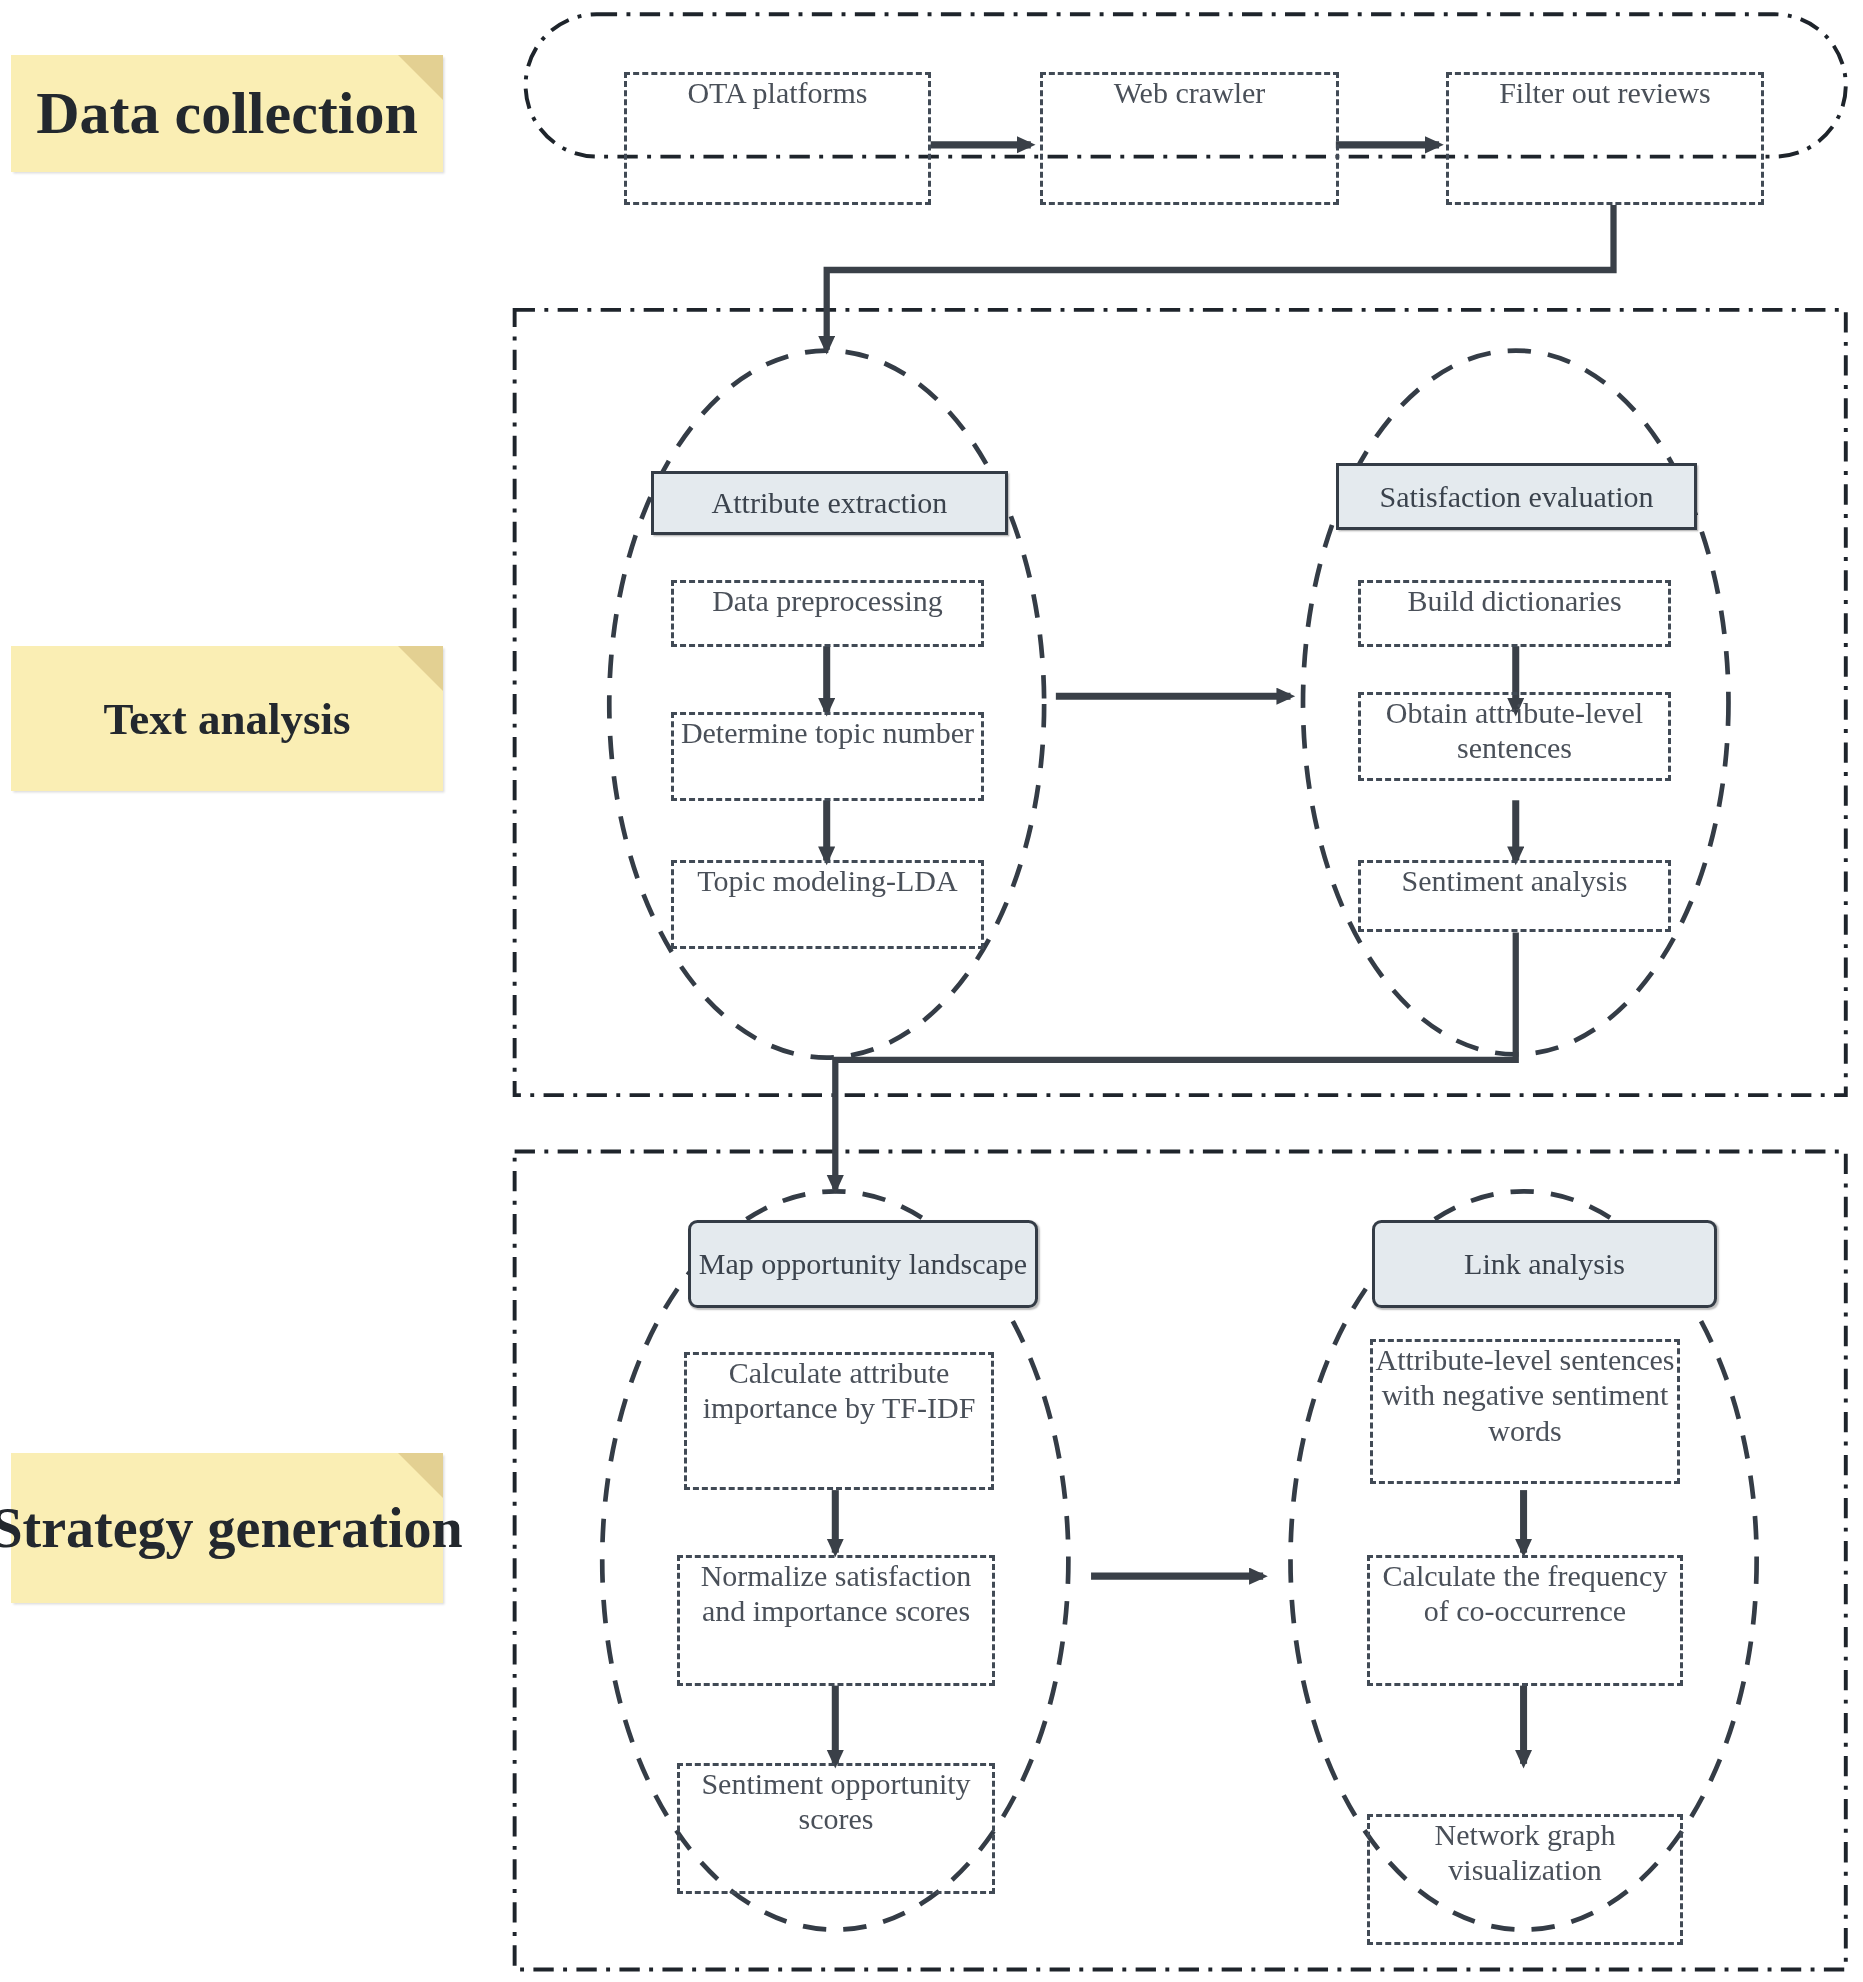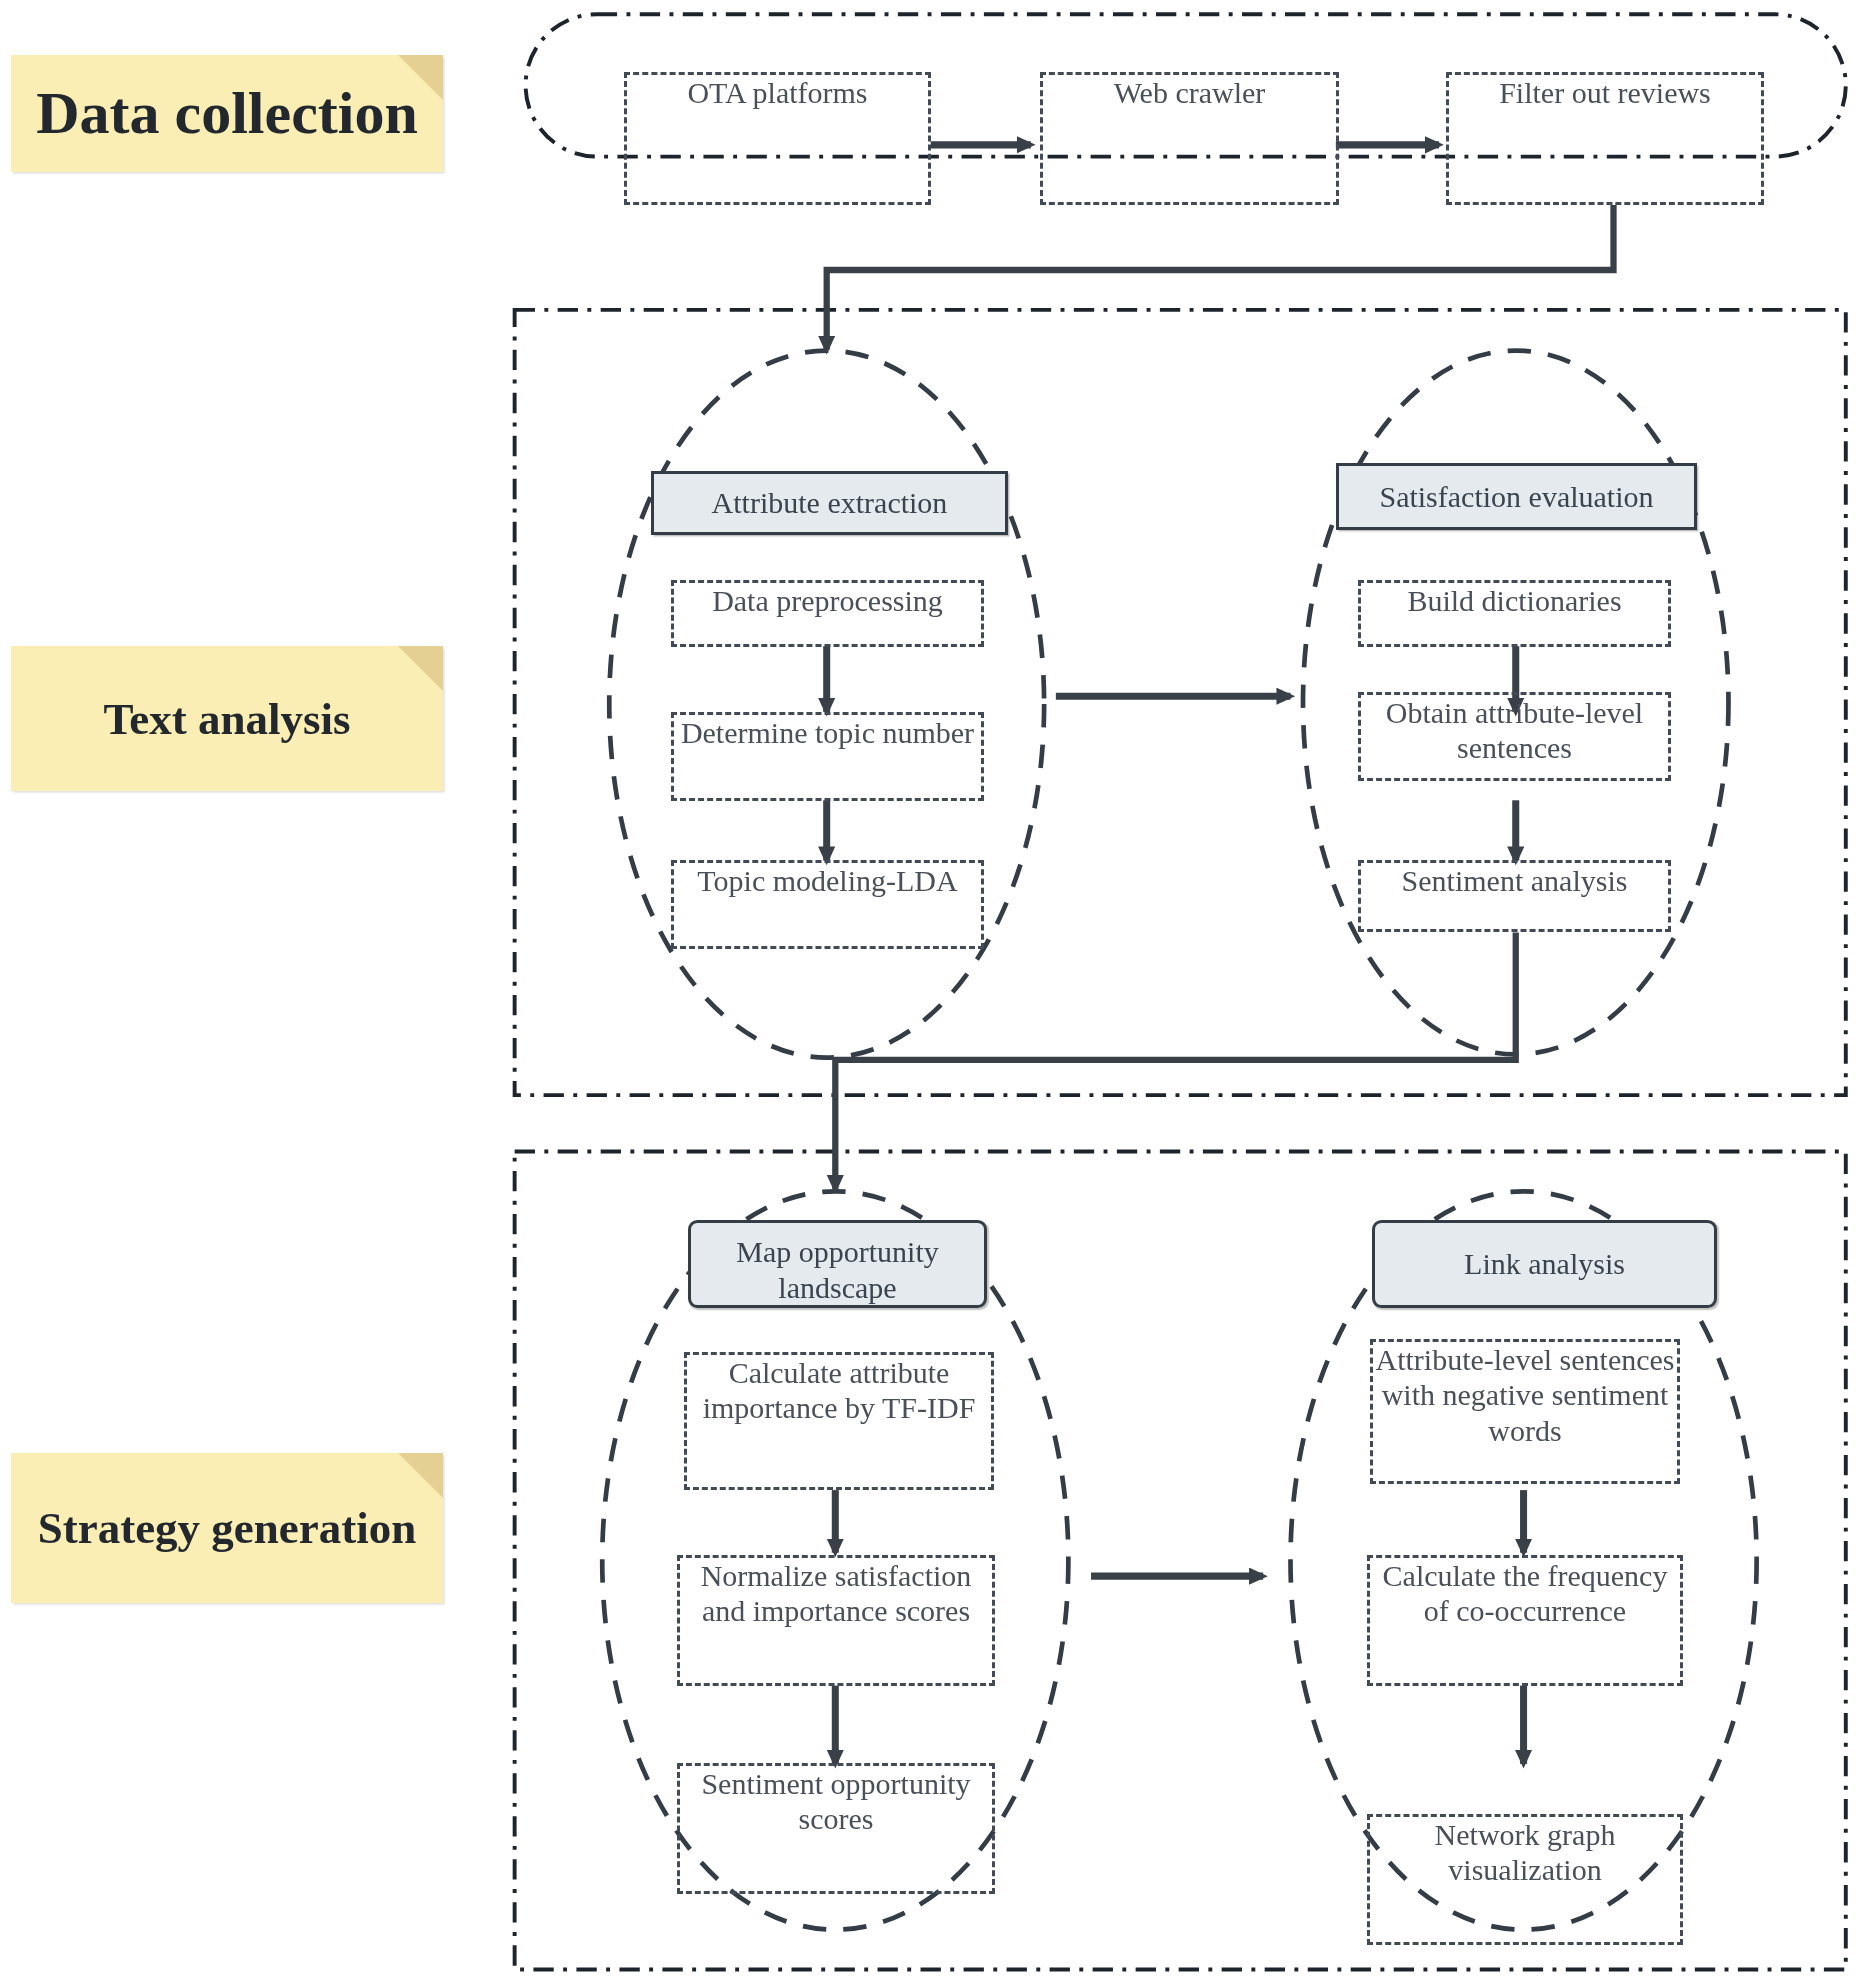--- a/index.html
+++ b/index.html
@@ -112,21 +112,21 @@
   <div class="note" style="left:11px;top:55px;width:432px;height:117px;font-size:60px;">
     <div class="fold"></div>
     <div class="notetext">Data collection</div>
   </div>
 
   <div class="note" style="left:11px;top:646px;width:432px;height:145px;font-size:45px;">
     <div class="fold"></div>
     <div class="notetext">Text analysis</div>
   </div>
 
-  <div class="note" style="left:11px;top:1453px;width:432px;height:150px;font-size:45px;">
+  <div class="note" style="left:11px;top:1453px;width:432px;height:150px;font-size:56px;">
     <div class="fold"></div>
     <div class="notetext">Strategy generation</div>
   </div>
 
   <div class="pbox" style="left:624px;top:72px;width:307px;height:133px;">
     <span>OTA platforms</span>
   </div>
 
   <div class="pbox" style="left:1040px;top:72px;width:299px;height:133px;">
     <span>Web crawler</span>
@@ -161,21 +161,21 @@
   </div>
 
   <div class="pbox" style="left:1358px;top:692px;width:313px;height:89px;">
     <span>Obtain attribute-level sentences</span>
   </div>
 
   <div class="pbox" style="left:1358px;top:860px;width:313px;height:72px;">
     <span>Sentiment analysis</span>
   </div>
 
-  <div class="hbox rounded" style="left:688px;top:1220px;width:299px;height:88px;align-items:flex-end;">
+  <div class="hbox rounded" style="left:688px;top:1220px;width:350px;height:88px;">
     <span>Map opportunity landscape</span>
   </div>
 
   <div class="pbox" style="left:684px;top:1352px;width:310px;height:138px;">
     <span>Calculate attribute importance by TF-IDF</span>
   </div>
 
   <div class="pbox" style="left:677px;top:1555px;width:318px;height:131px;">
     <span>Normalize satisfaction and importance scores</span>
   </div>

